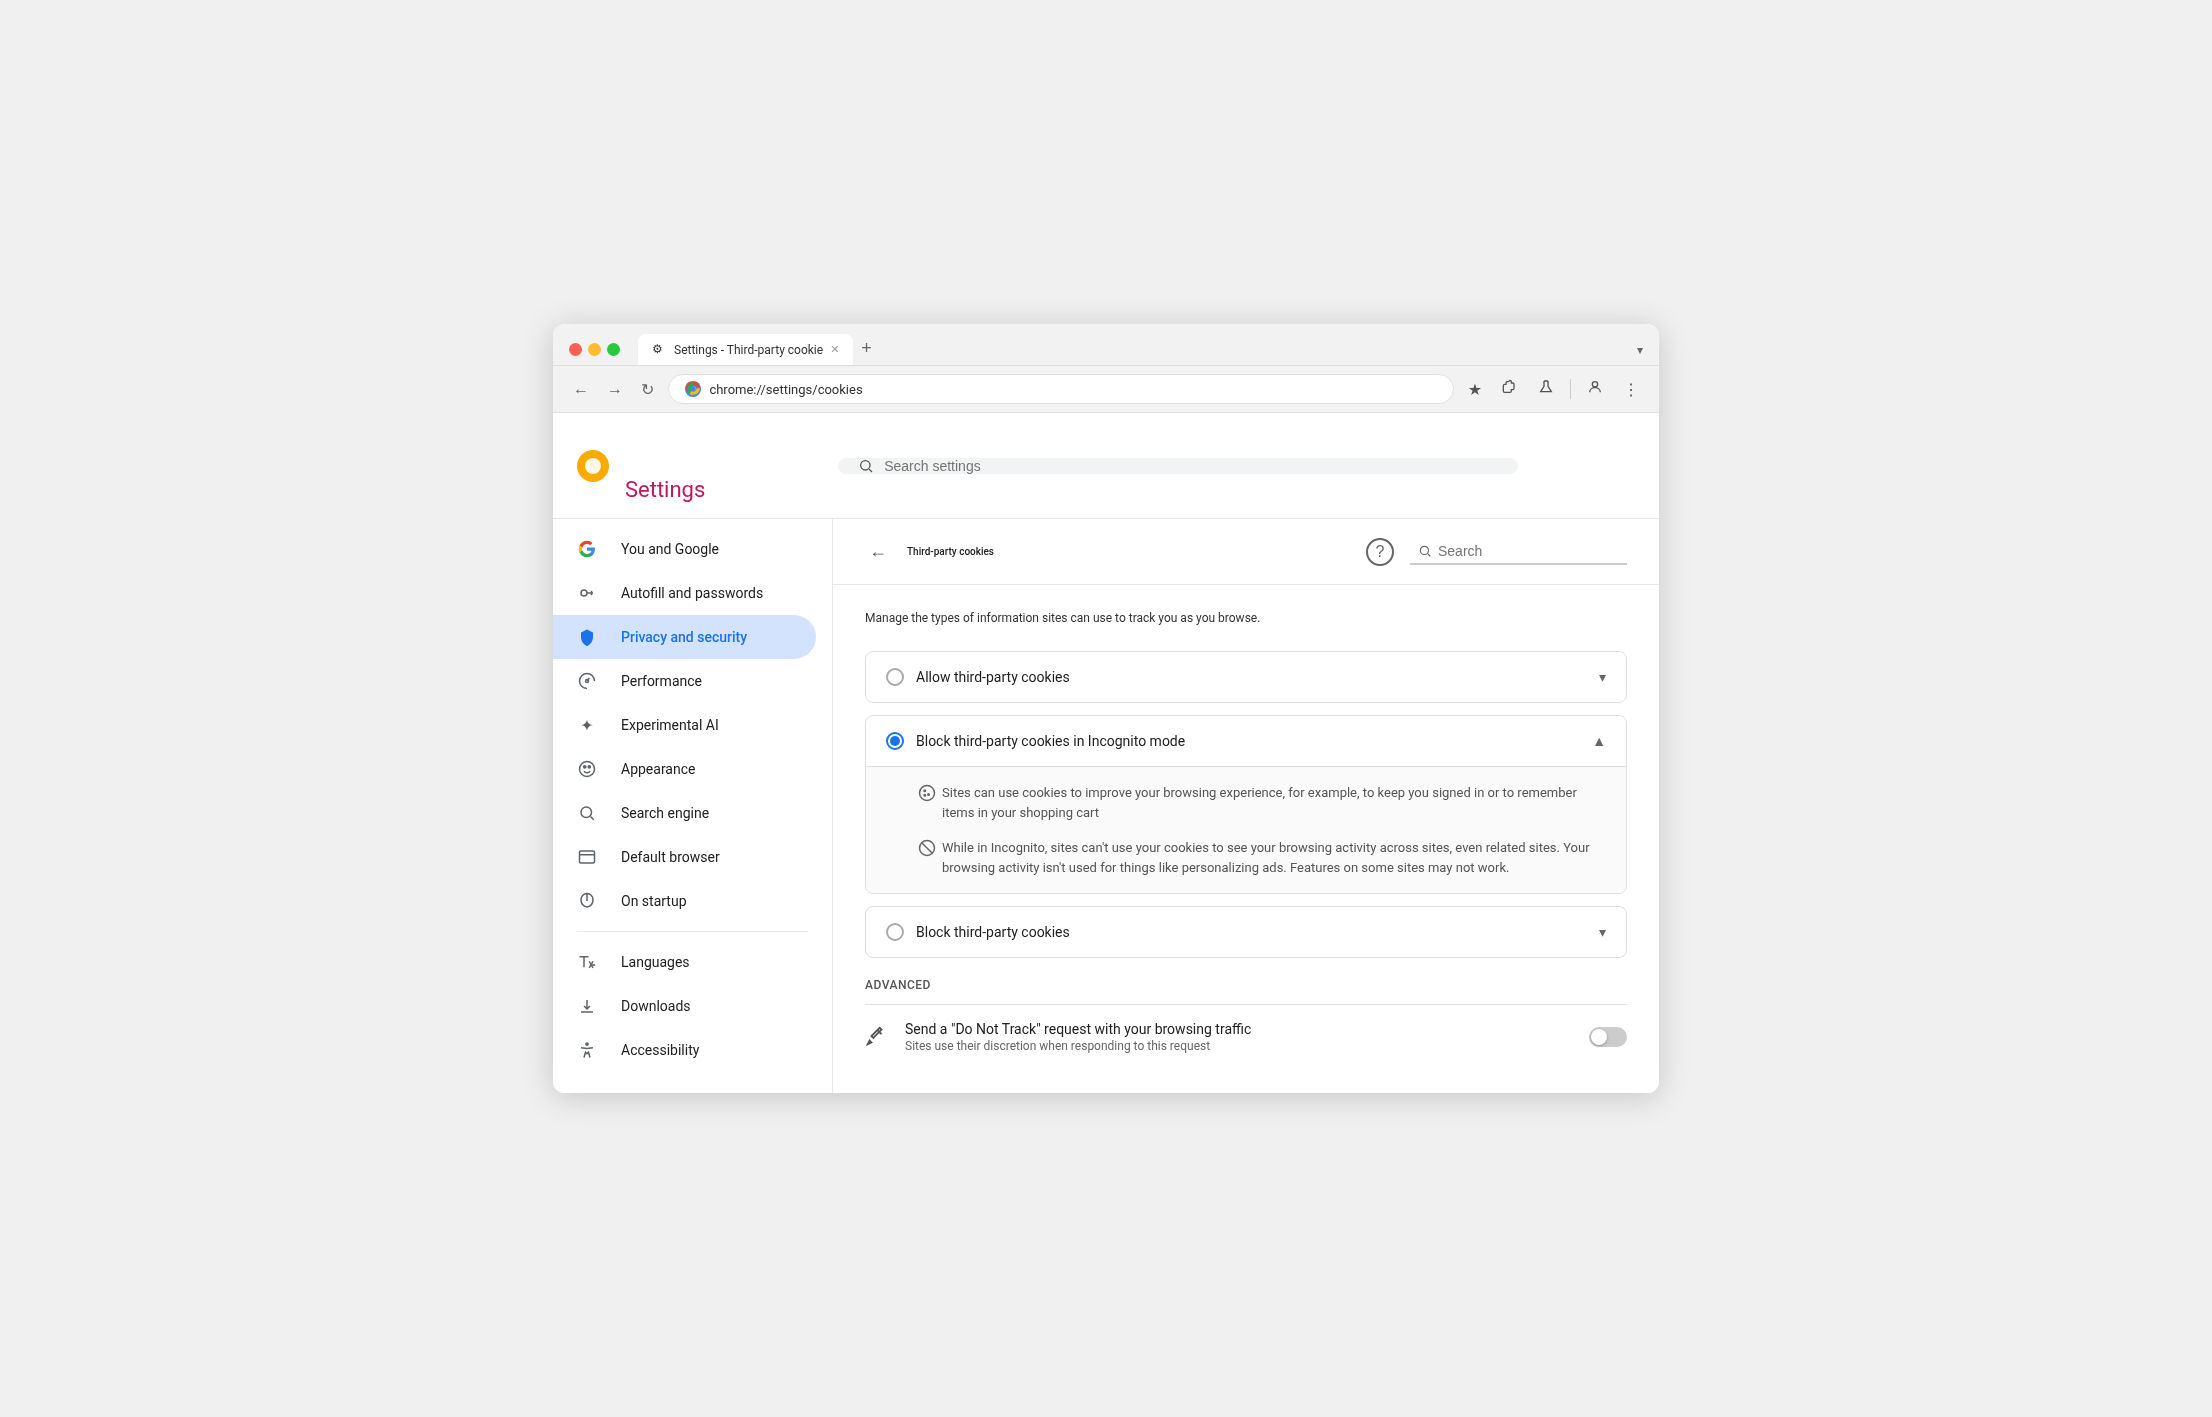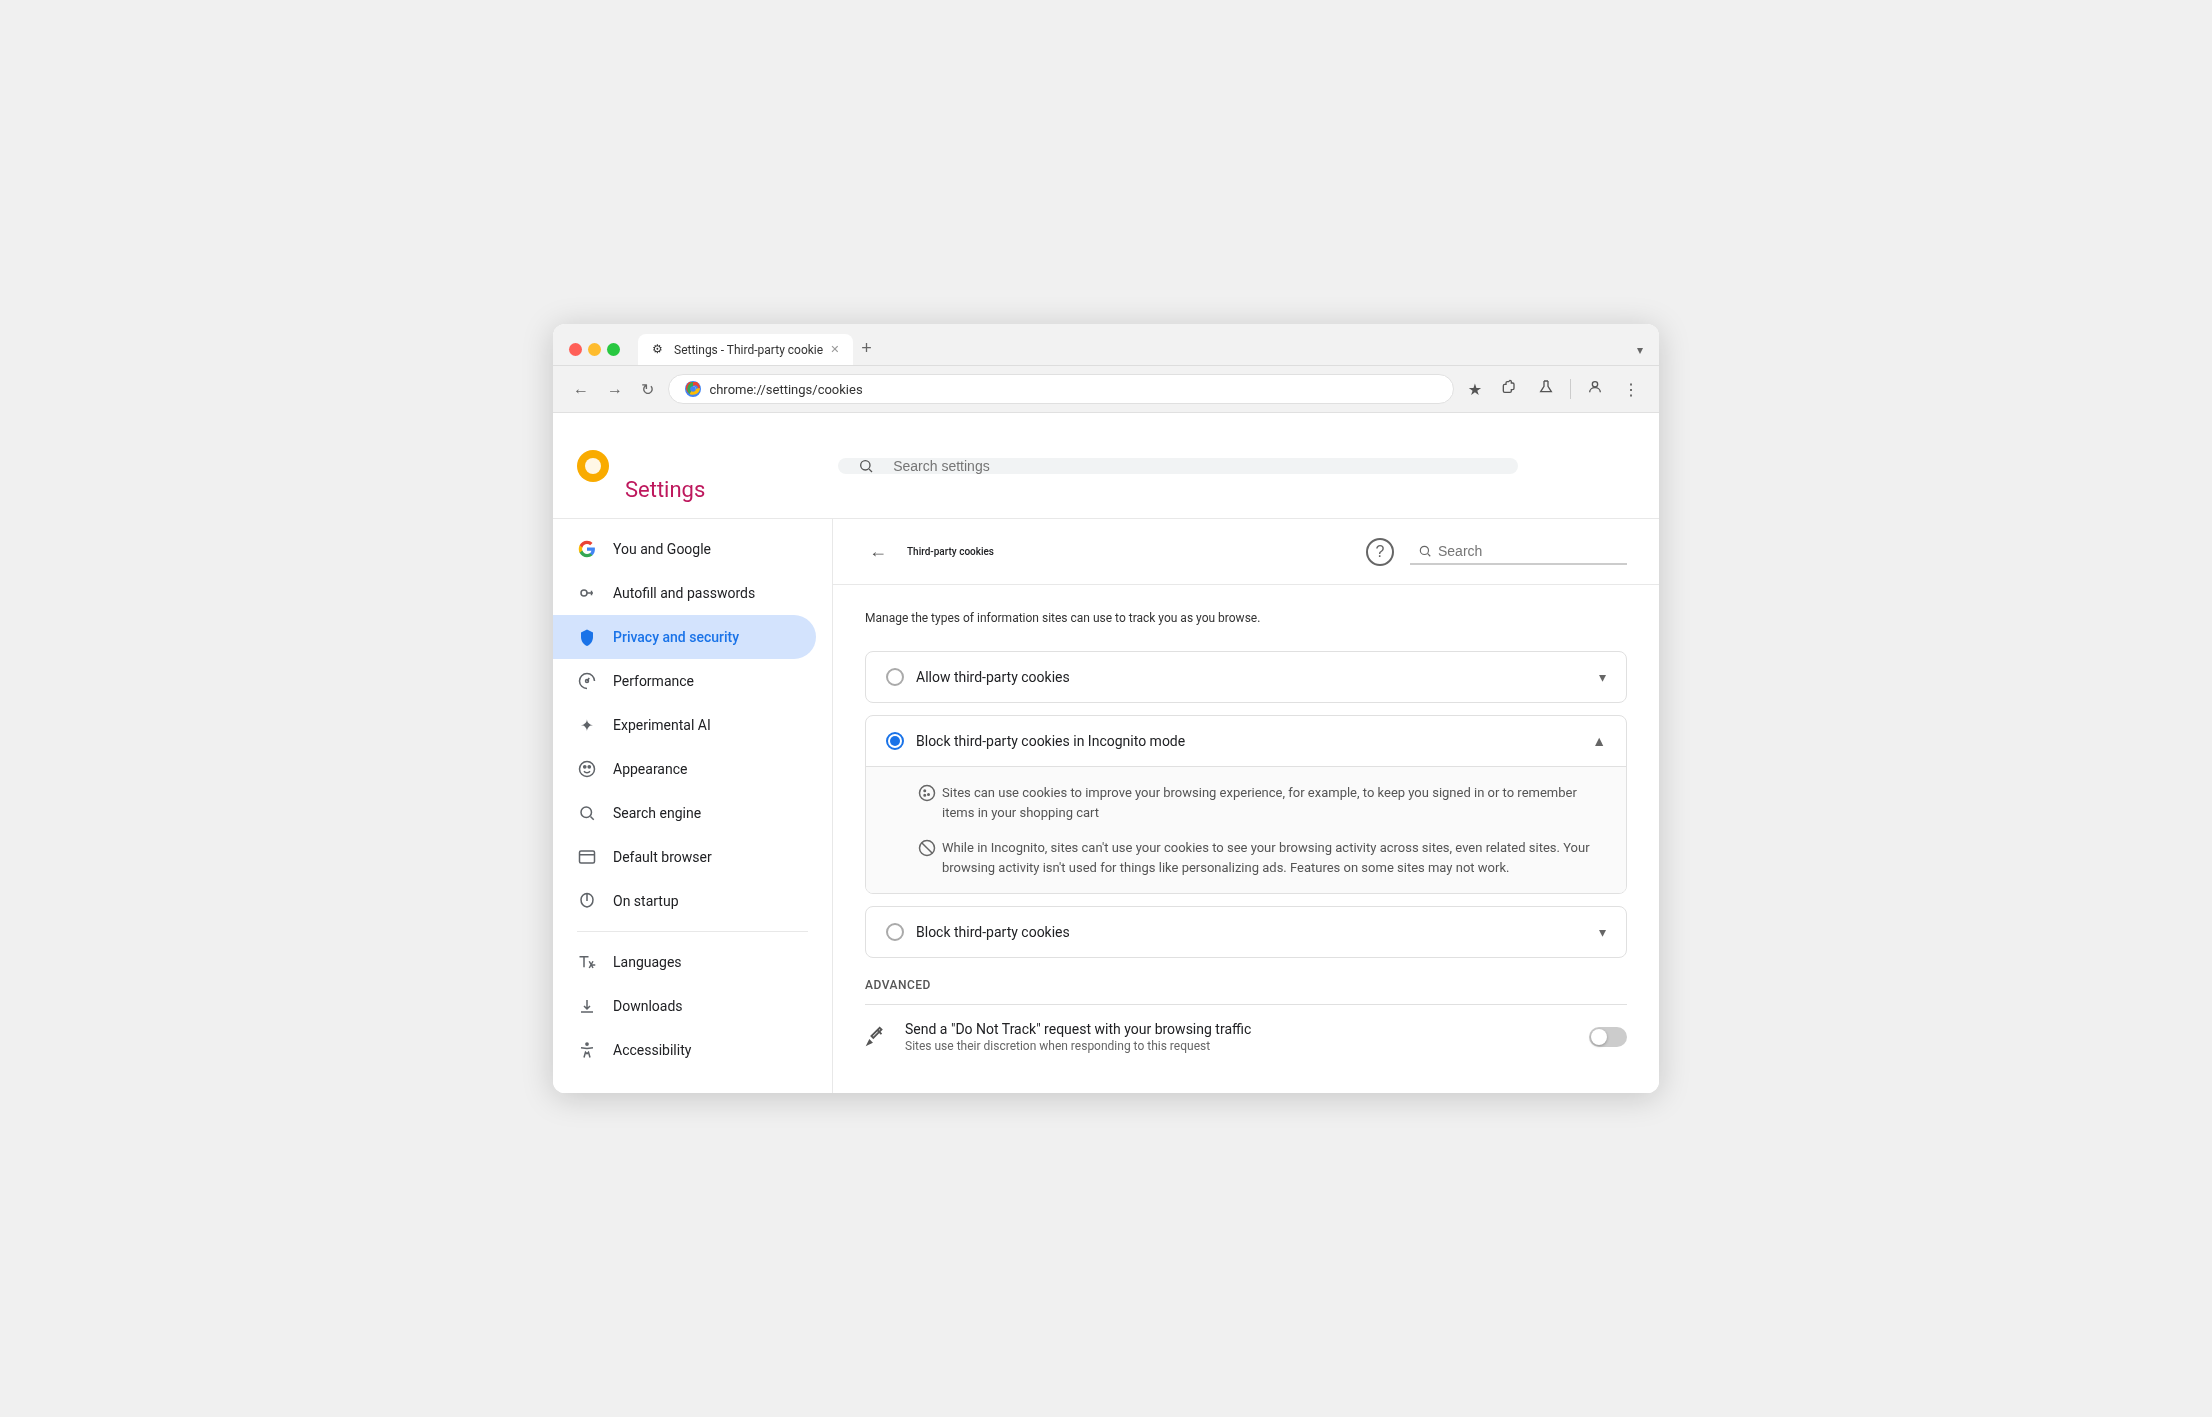--- a/index.html
+++ b/index.html
@@ -90,21 +90,21 @@
     .settings-title { font-size: 22px; font-weight: 400; color: #be185d; margin-top: 48px; }
     .settings-search {
       flex: 1;
       background: #f1f3f4;
       border: none;
       border-radius: 24px;
       padding: 0 20px;
       font-size: 14px;
       color: #333;
       display: flex;
-      gap: 19px;
+      gap: 10px;
     }
     .search-input-field {
       background: none;
       border: none;
       outline: none;
       font-size: 14px;
       flex: 1;
       color: #333;
     }
 
@@ -112,21 +112,21 @@
     .sidebar {
       width: 280px;
       min-width: 280px;
       border-right: 1px solid #e8e8e8;
       padding: 8px 0;
       background: #fff;
     }
     .sidebar-item {
       display: flex;
       align-items: center;
-      gap: 16px;
+      gap: 24px;
       padding: 12px 20px 12px 24px;
       font-size: 14px;
       color: #202124;
       cursor: pointer;
       border-radius: 0 24px 24px 0;
       margin-right: 16px;
     }
     .sidebar-item.active { background: #d3e3fd; color: #1a73e8; }
     .sidebar-item.active .sidebar-item-label { color: #1a73e8; font-weight: 500; }
     .sidebar-icon { width: 20px; height: 20px; display: flex; align-items: center; justify-content: center; color: #5f6368; font-size: 16px; flex-shrink: 0; }

